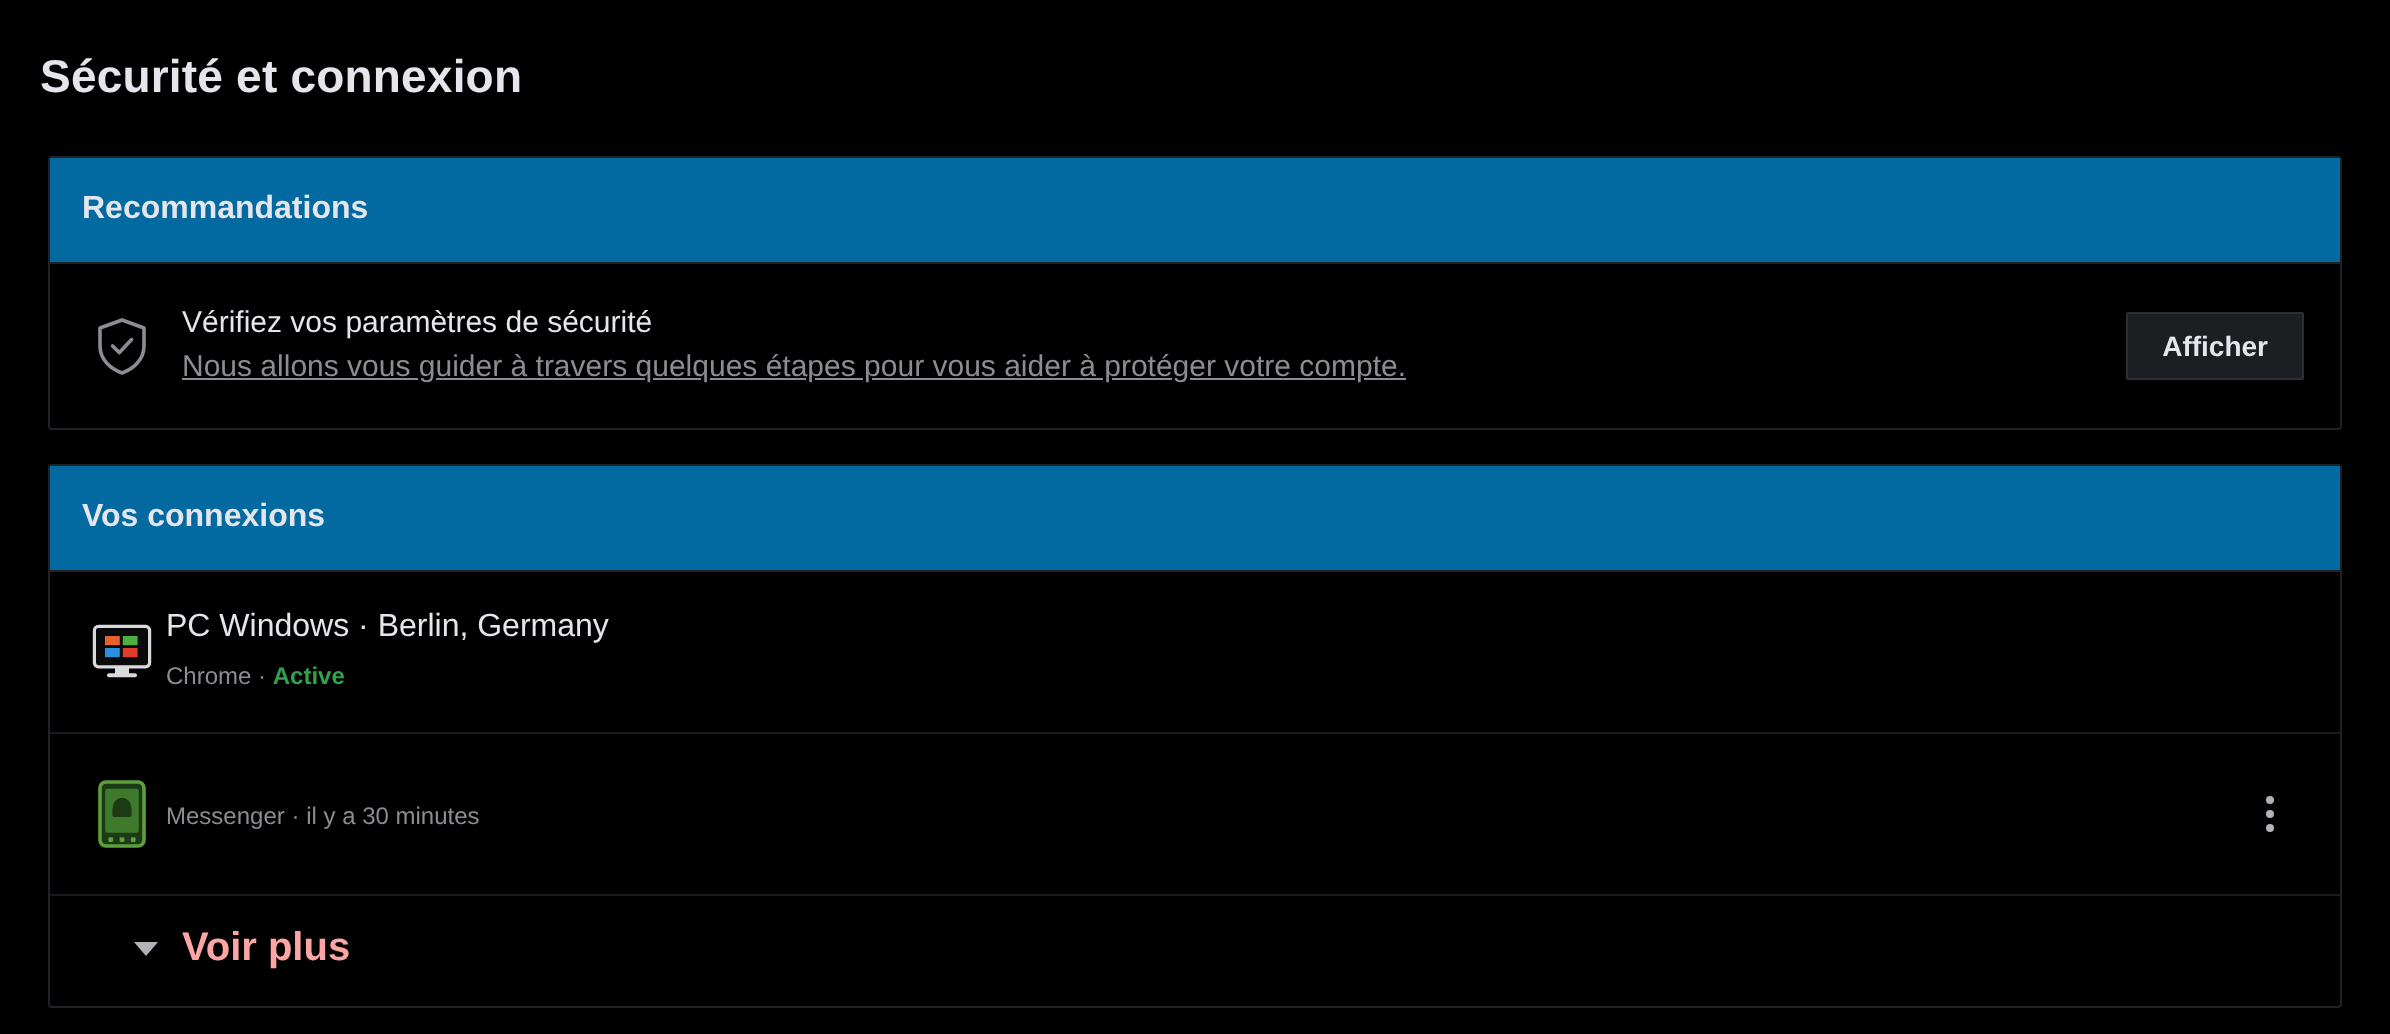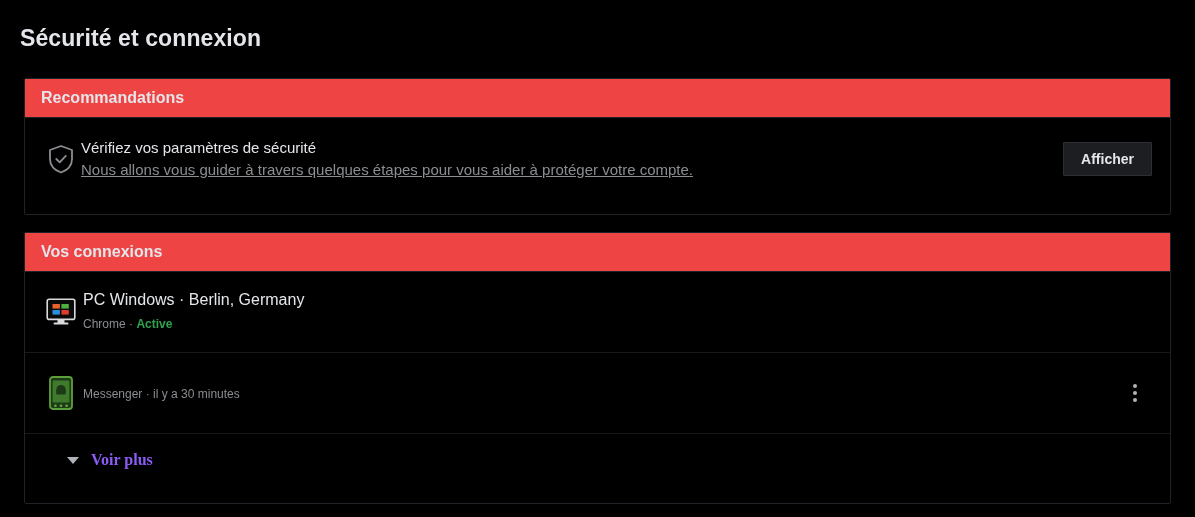--- a/index.html
+++ b/index.html
@@ -34,22 +34,22 @@
     left: 24px;
     width: 1147px;
     background: #000000;
     border: 1px solid #1f2226;
     border-radius: 2px;
   }
   .card-recommendations { top: 78px; height: 137px; }
   .card-logins { top: 232px; height: 272px; }
 
   .card-header {
-    height: 39px;
-    background: #ef4444;
+    height: 53px;
+    background: #0369a1;
     border-bottom: 1px solid #1f2226;
     display: flex;
     align-items: center;
     padding-left: 16px;
     text-align: center;
   }
   .card-header-title {
     font-size: 16px;
     font-weight: bold;
     color: #e4e6eb;
@@ -65,20 +65,21 @@
   .reco-icon {
     width: 40px;
     height: 40px;
     flex: 0 0 40px;
     display: flex;
     align-items: center;
     justify-content: center;
   }
   .reco-text {
     flex: 1 1 auto;
+    margin-left: 10px;
     display: flex;
     flex-direction: column;
     justify-content: center;
   }
   .reco-title {
     font-size: 15px;
     color: #e4e6eb;
     line-height: 21px;
   }
   .reco-desc {
@@ -173,24 +174,23 @@
     cursor: pointer;
   }
   .caret-down {
     width: 0; height: 0;
     border-left: 6px solid transparent;
     border-right: 6px solid transparent;
     border-top: 7px solid #b0b3b8;
     margin-right: 12px;
   }
   .see-more-label {
-    font-size: 16px;
-    font-weight: bold;
-    color: #8b5cf6;
-    font-family: Liberation Serif, serif;
+    font-size: 20px;
+    font-weight: bold;
+    color: #fca5a5;
   }
 </style>
 </head>
 <body>
 
 <div class="page">
 
   <div class="page-title">Sécurité et connexion</div>
 
   <div class="card card-recommendations">

